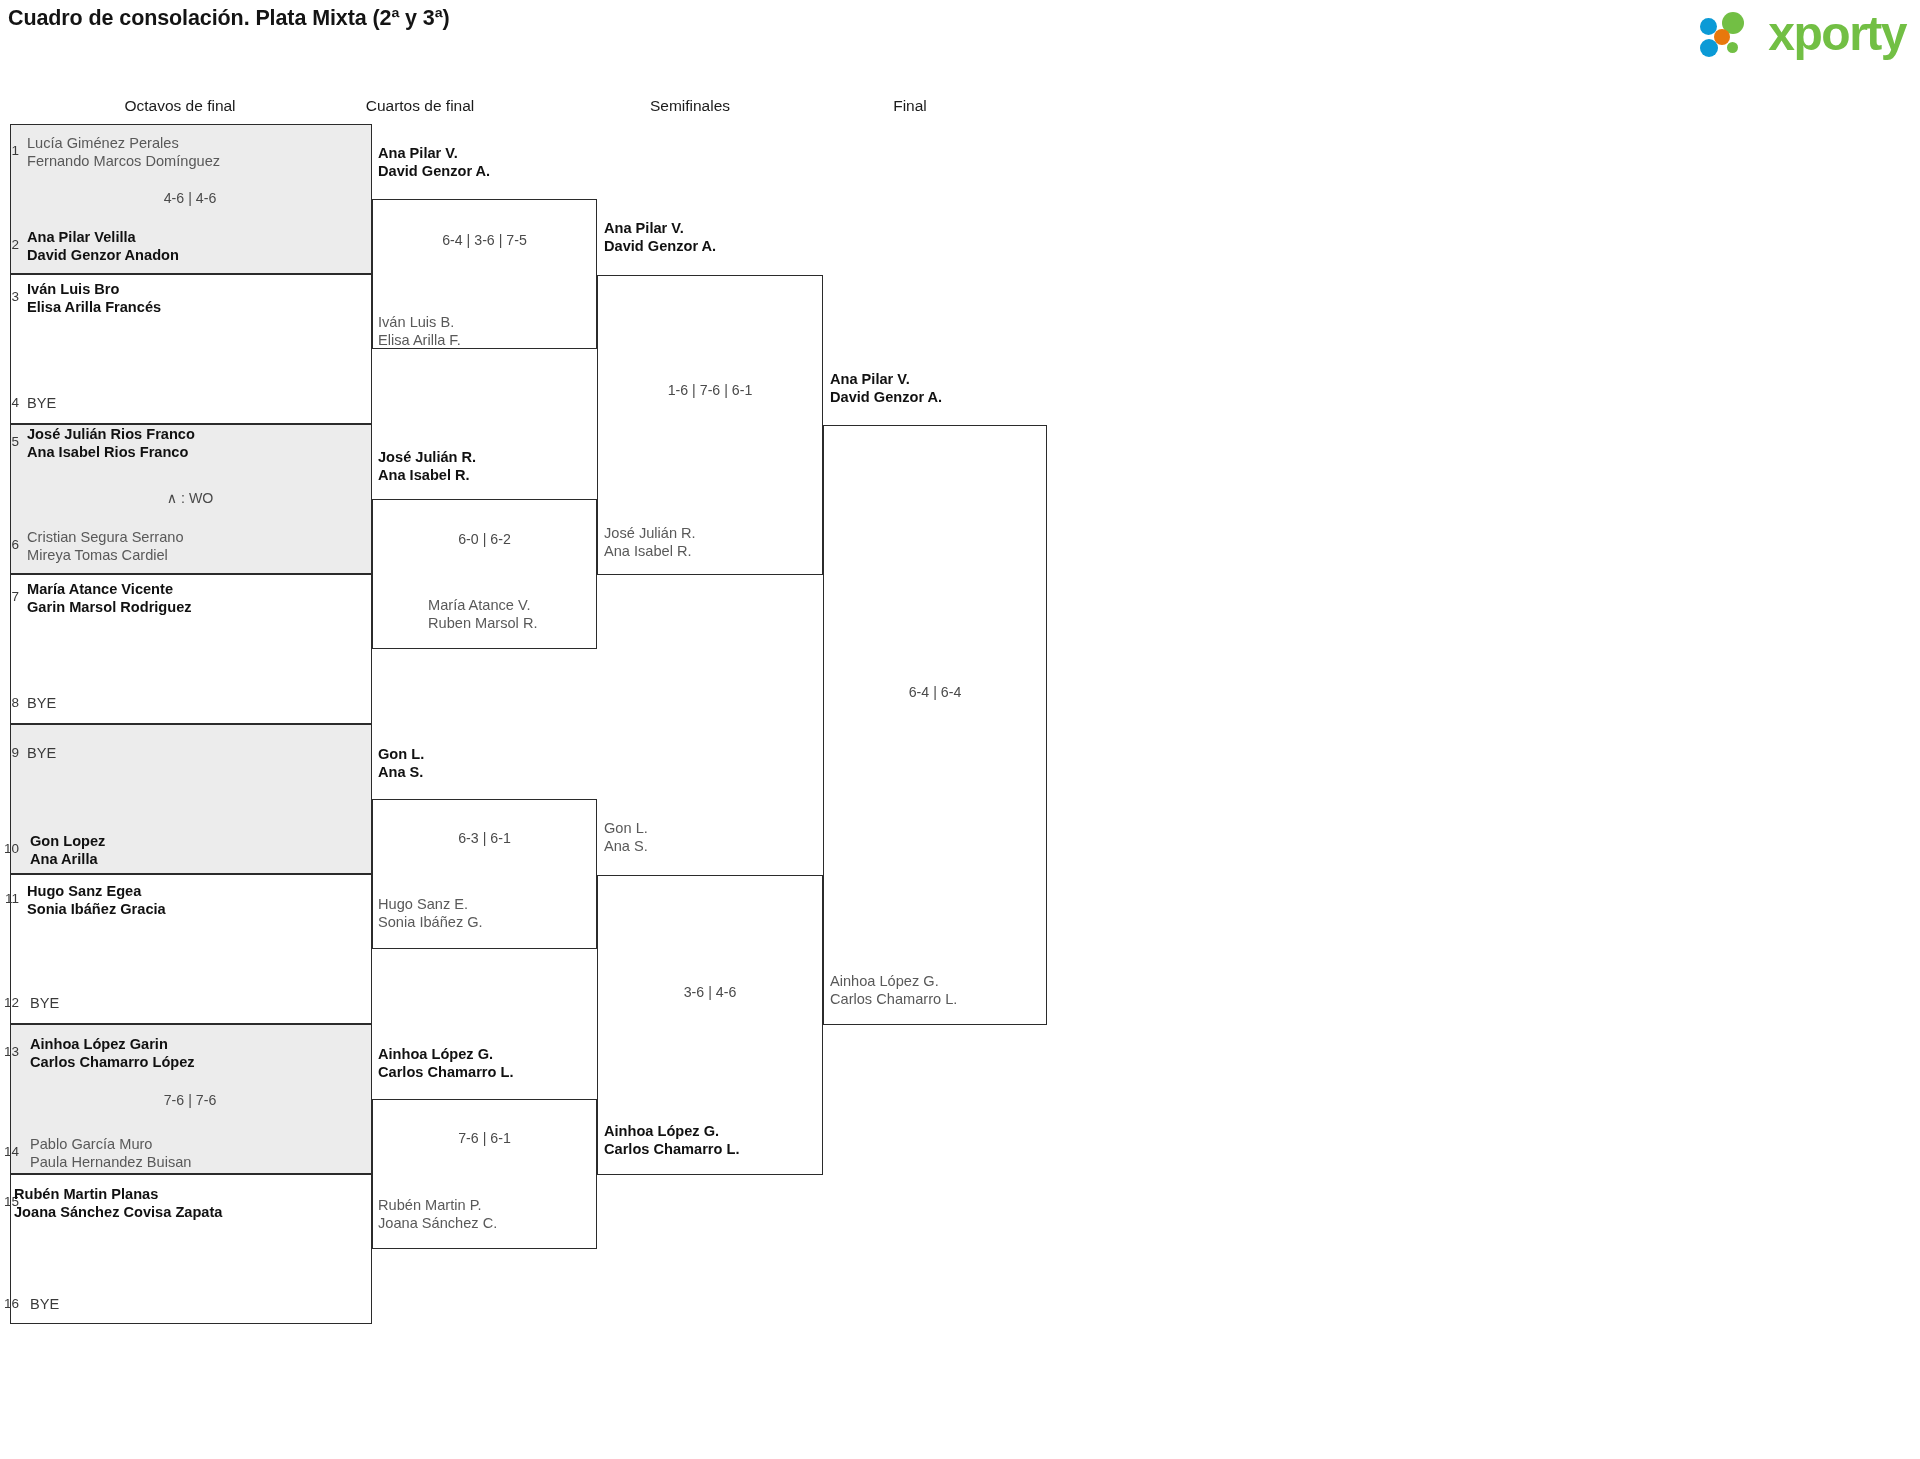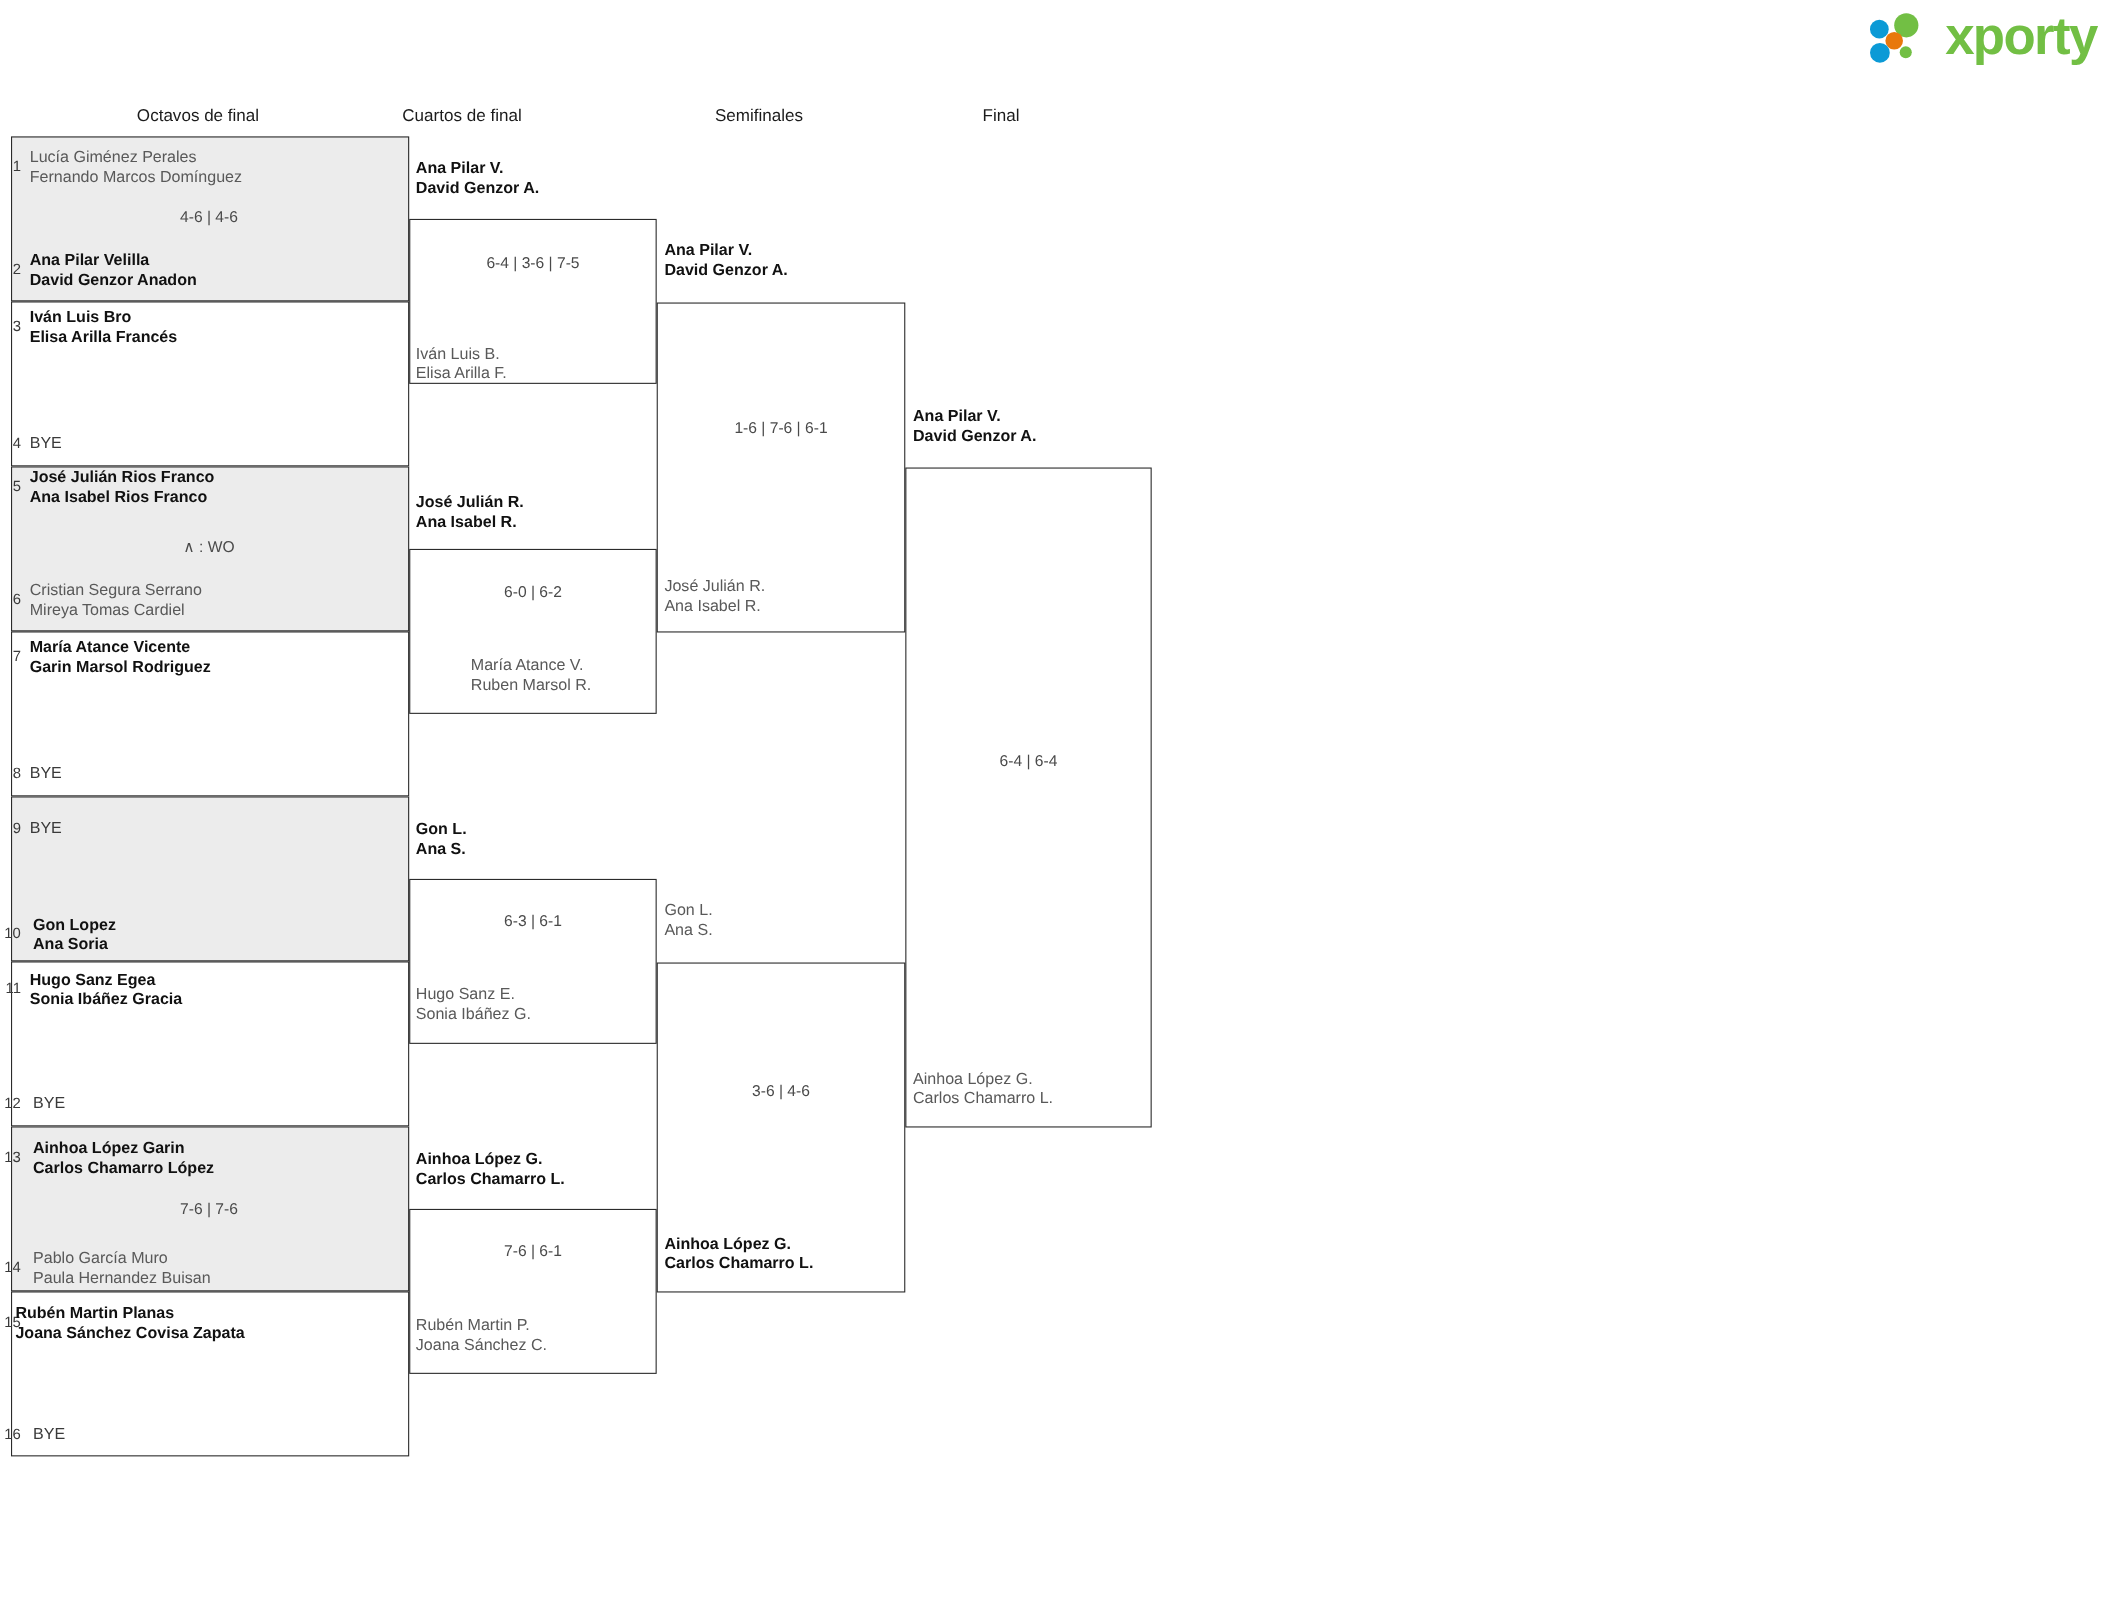--- a/index.html
+++ b/index.html
@@ -35,20 +35,21 @@
   .names.lose{font-weight:normal;color:#595959;}
   .names.bye{font-weight:normal;color:#3a3a3a;font-size:14.6px;}
   .score{position:absolute;font-size:14.2px;color:#4a4a4a;text-align:center;white-space:nowrap;}
 </style>
 </head>
 <body>
 
 <div class="page">
 
   <div class="title-block">
+    <div class="title-line">Cuadro de consolación. Plata Mixta (2ª y 3ª)</div>
   </div>
 
   <div class="logo">
     <span class="logo-dots">
       <i style="width:17px;height:17px;background:#0b9ad6;left:0px;top:8px;"></i>
       <i style="width:22px;height:22px;background:#72bf44;left:22px;top:2px;"></i>
       <i style="width:16px;height:16px;background:#e8780c;left:14px;top:19px;"></i>
       <i style="width:18px;height:18px;background:#0b9ad6;left:0px;top:29px;"></i>
       <i style="width:11px;height:11px;background:#72bf44;left:27px;top:32px;"></i>
     </span>
@@ -116,21 +117,21 @@
   </div>
 
   <div class="seed" style="left:-3px;top:745px;">9</div>
   <div class="names bye" style="left:27px;top:744px;">
     <div>BYE</div>
   </div>
   <div class="score" style="left:70px;top:790px;width:240px;"></div>
   <div class="seed" style="left:-3px;top:841px;">10</div>
   <div class="names win" style="left:30px;top:832px;">
     <div>Gon Lopez</div>
-      <div>Ana Soria</div>
+      <div>Ana Arilla</div>
   </div>
 
   <div class="seed" style="left:-3px;top:891px;">11</div>
   <div class="names win" style="left:27px;top:882px;">
     <div>Hugo Sanz Egea</div>
       <div>Sonia Ibáñez Gracia</div>
   </div>
   <div class="score" style="left:70px;top:940px;width:240px;"></div>
   <div class="seed" style="left:-3px;top:995px;">12</div>
   <div class="names bye" style="left:30px;top:994px;">

